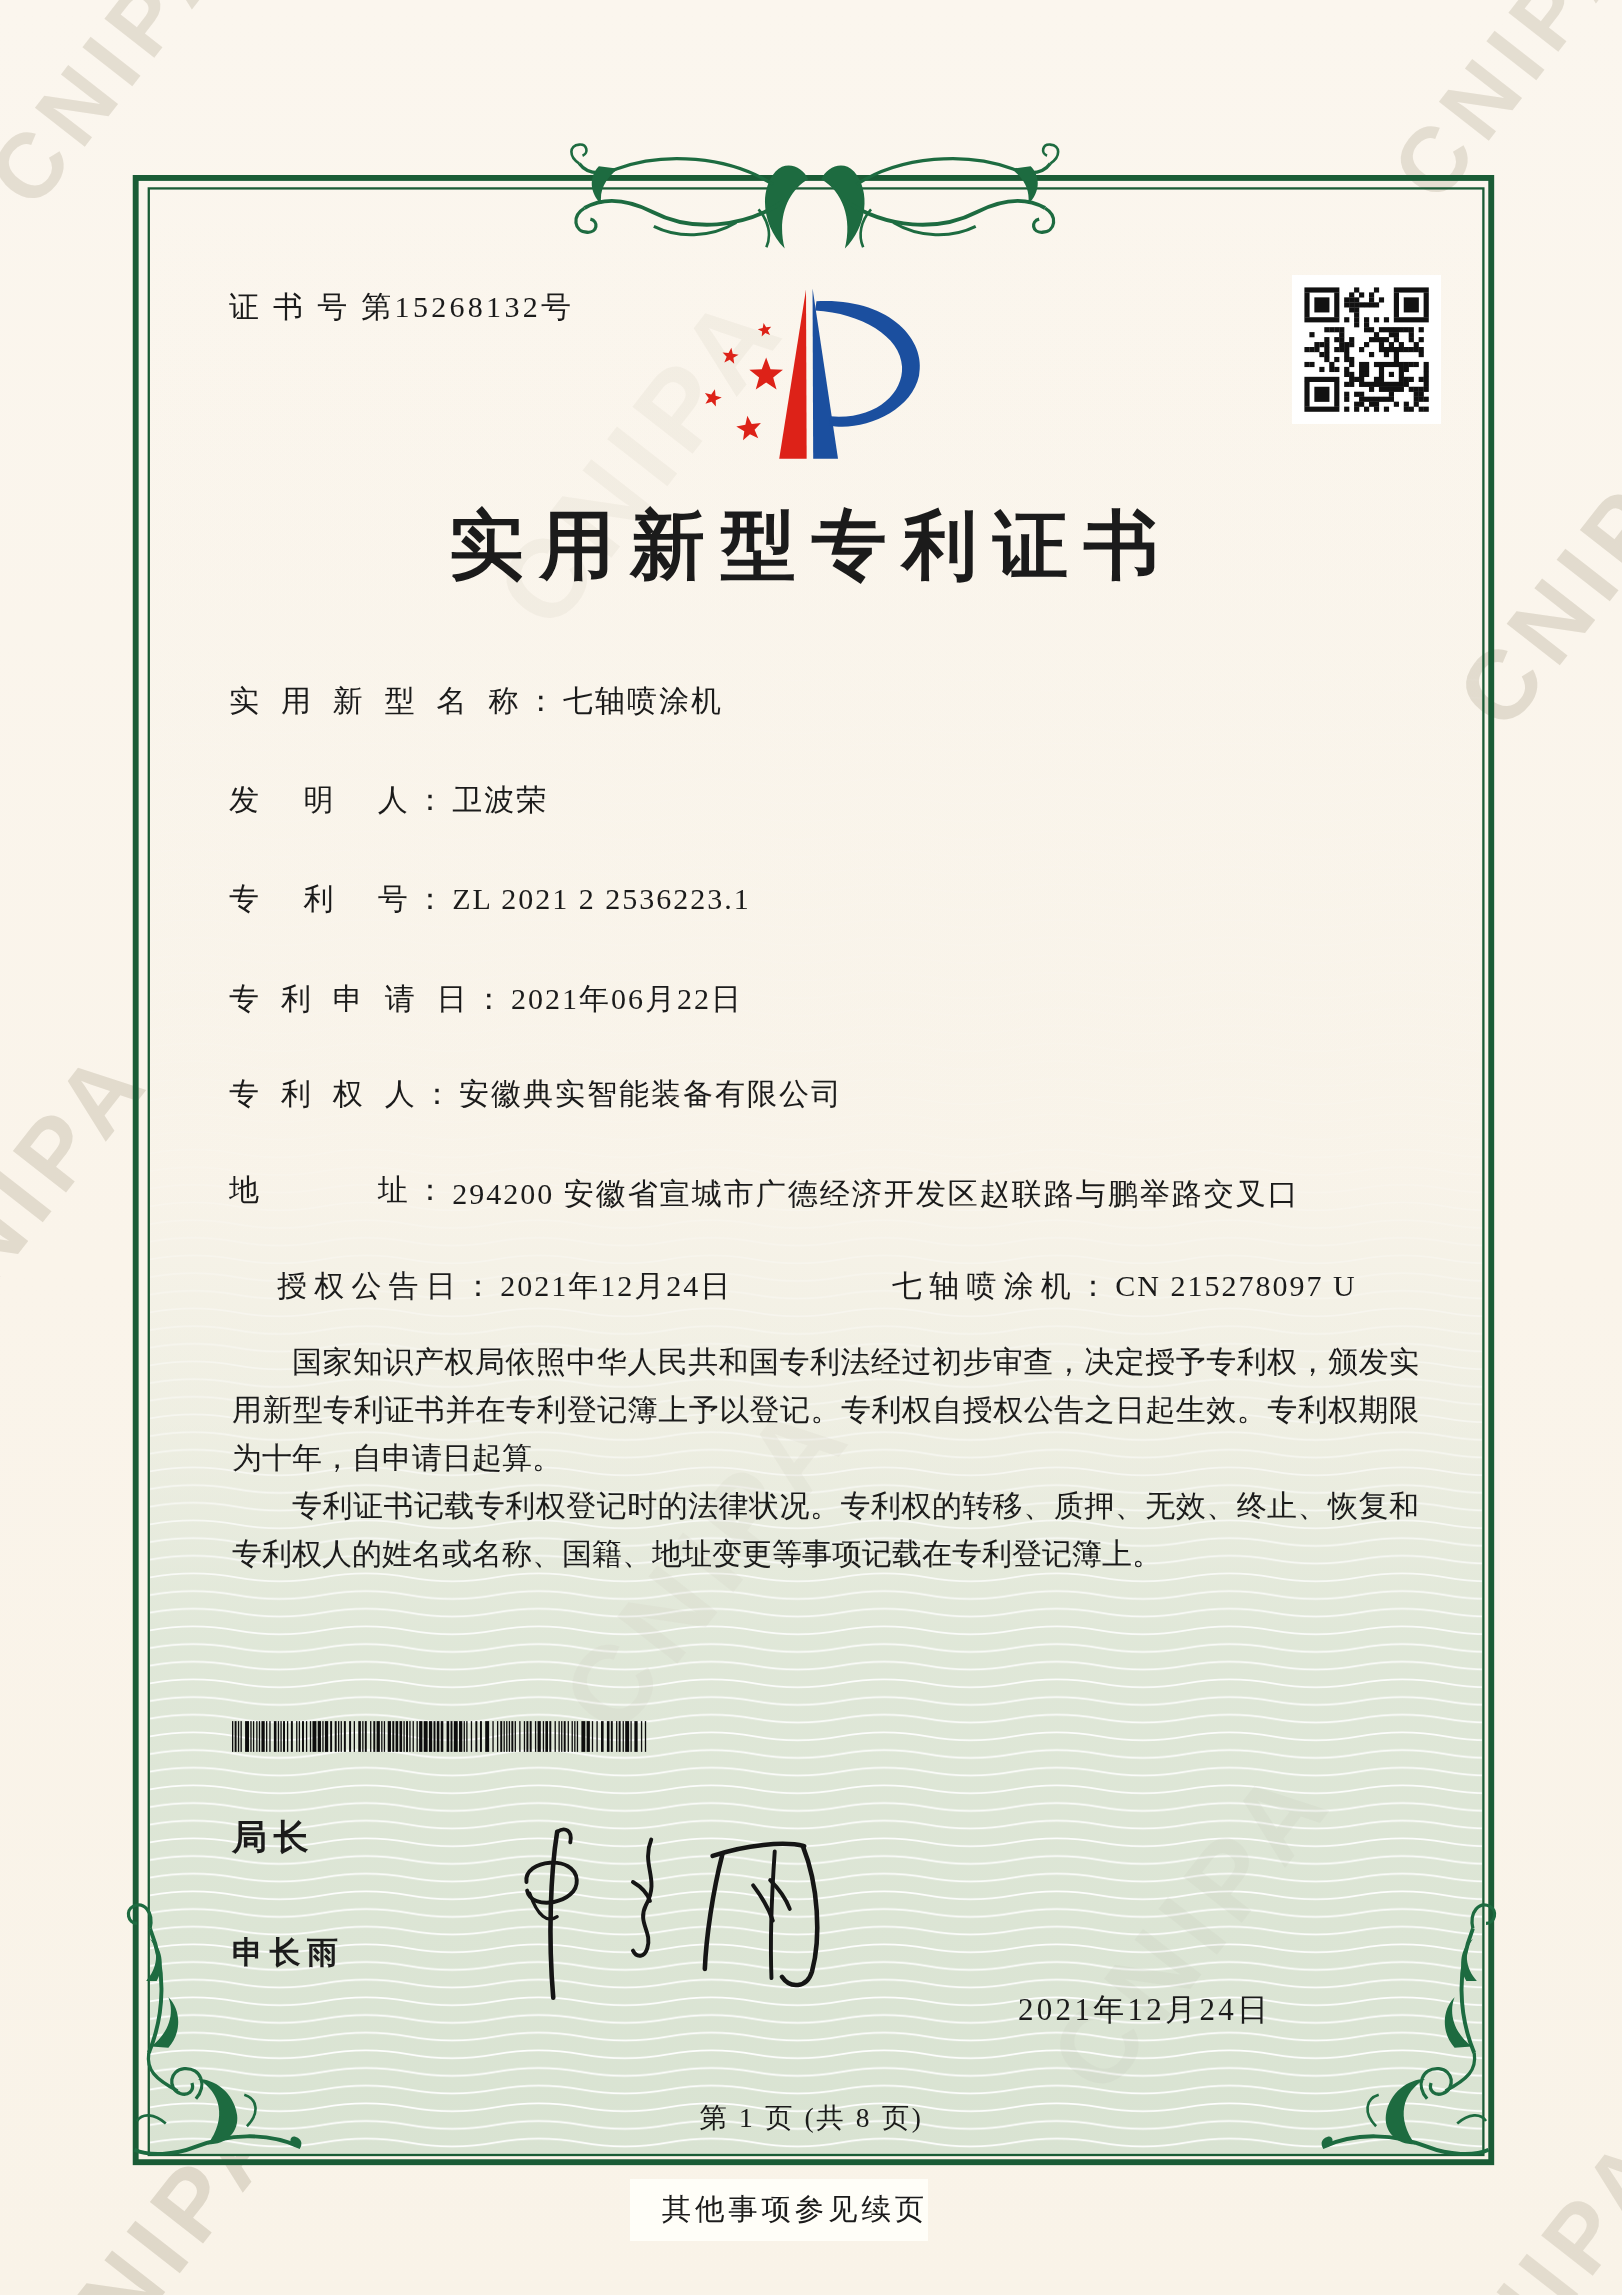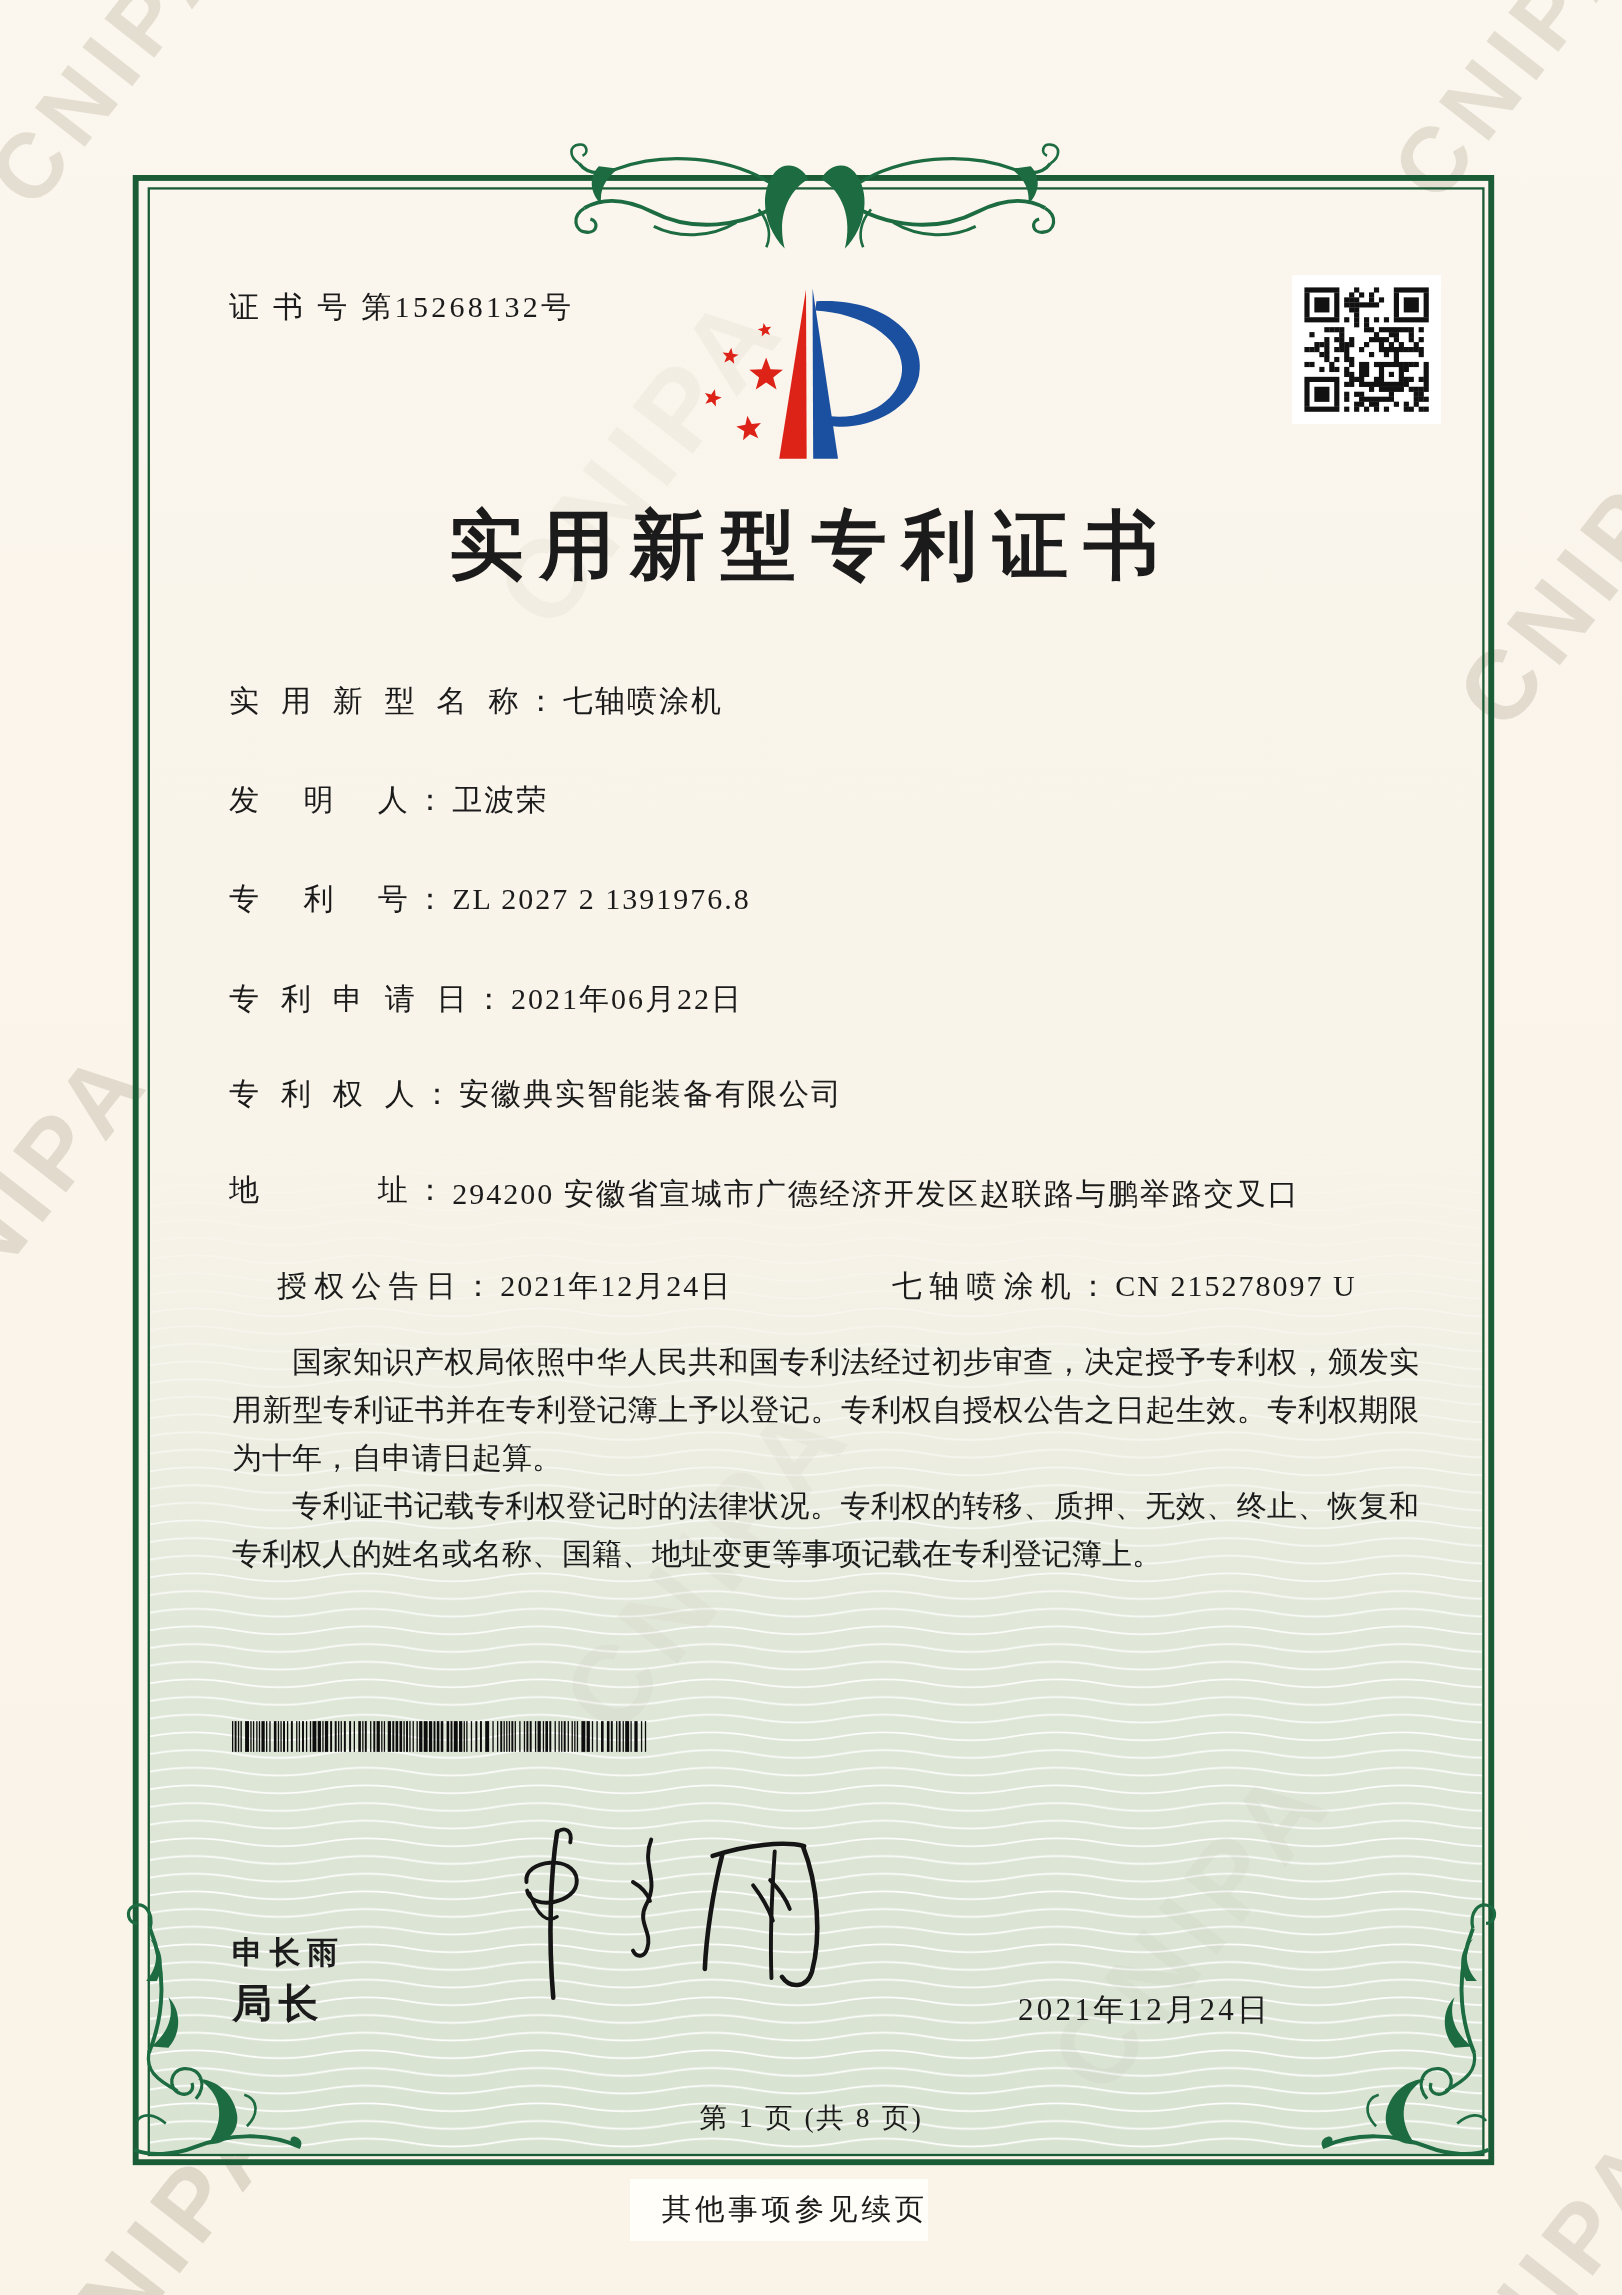--- a/index.html
+++ b/index.html
@@ -44,21 +44,21 @@
   #row-5 .val{display:inline-block; width:877px; line-height:48px; white-space:normal;}
   #row-6{top:1266px;margin-left:48px;}
   #grant-no{position:absolute; left:615px; top:0; letter-spacing:7.2px;}
   #grant-no .val{letter-spacing:2px;}
   
   #paras{left:232px; top:1338px; width:1187px; font-size:30px; line-height:48px;
          text-align:justify; z-index:6;}
   #paras p{margin:0; text-indent:60px;}
   
   #barcode-svg{left:232px; top:1721px; z-index:6;}
-  #sig-title{left:232px; top:1976px; font-size:40px; font-weight:700; letter-spacing:6.5px; z-index:6;}
+  #sig-title{left:232px; top:1814px; font-size:35px; font-weight:700; letter-spacing:6.5px; z-index:6;}
   #sig-name{left:232px; top:1932px; font-size:31px; font-weight:700; letter-spacing:6.5px; z-index:6;}
   #sig-svg{left:497px; top:1820px; z-index:6;}
   #issue-date{left:1018px; top:1989px; font-size:31px; letter-spacing:3.3px; z-index:6;}
   #page-indicator{left:0; top:2100px; width:1623px; text-align:center;
                   font-size:27.5px; letter-spacing:2.6px; z-index:6;}
   #footer-box{left:630px; top:2179px; width:298px; height:62px; background:#fffef8;
               z-index:6; display:flex; align-items:center; justify-content:flex-end;}
   #footer-box span{font-size:29.4px; letter-spacing:3.9px;}
 </style>
 </head>
@@ -368,21 +368,21 @@
 
   <div id="row-0" class="abs row">
     <span class="lbl">实 用 新 型 名 称：</span><span class="val">七轴喷涂机</span>
   </div>
 
   <div id="title" class="abs content">实用新型专利证书</div>
   <div id="row-1" class="abs row">
     <span class="lbl">发　明　人：</span><span class="val">卫波荣</span>
   </div>
   <div id="row-2" class="abs row">
-    <span class="lbl">专　利　号：</span><span class="val">ZL 2027 2 1391976.8</span>
+    <span class="lbl">专　利　号：</span><span class="val">ZL 2021 2 2536223.1</span>
   </div>
   <div id="row-3" class="abs row">
     <span class="lbl">专 利 申 请 日：</span><span class="val">2021年06月22日</span>
   </div>
   <div id="row-4" class="abs row">
     <span class="lbl">专 利 权 人：</span><span class="val">安徽典实智能装备有限公司</span>
   </div>
   <div id="row-5" class="abs row">
     <span class="lbl">地　　　址：</span>
       <span class="val">294200 安徽省宣城市广德经济开发区赵联路与鹏举路交叉口</span>

